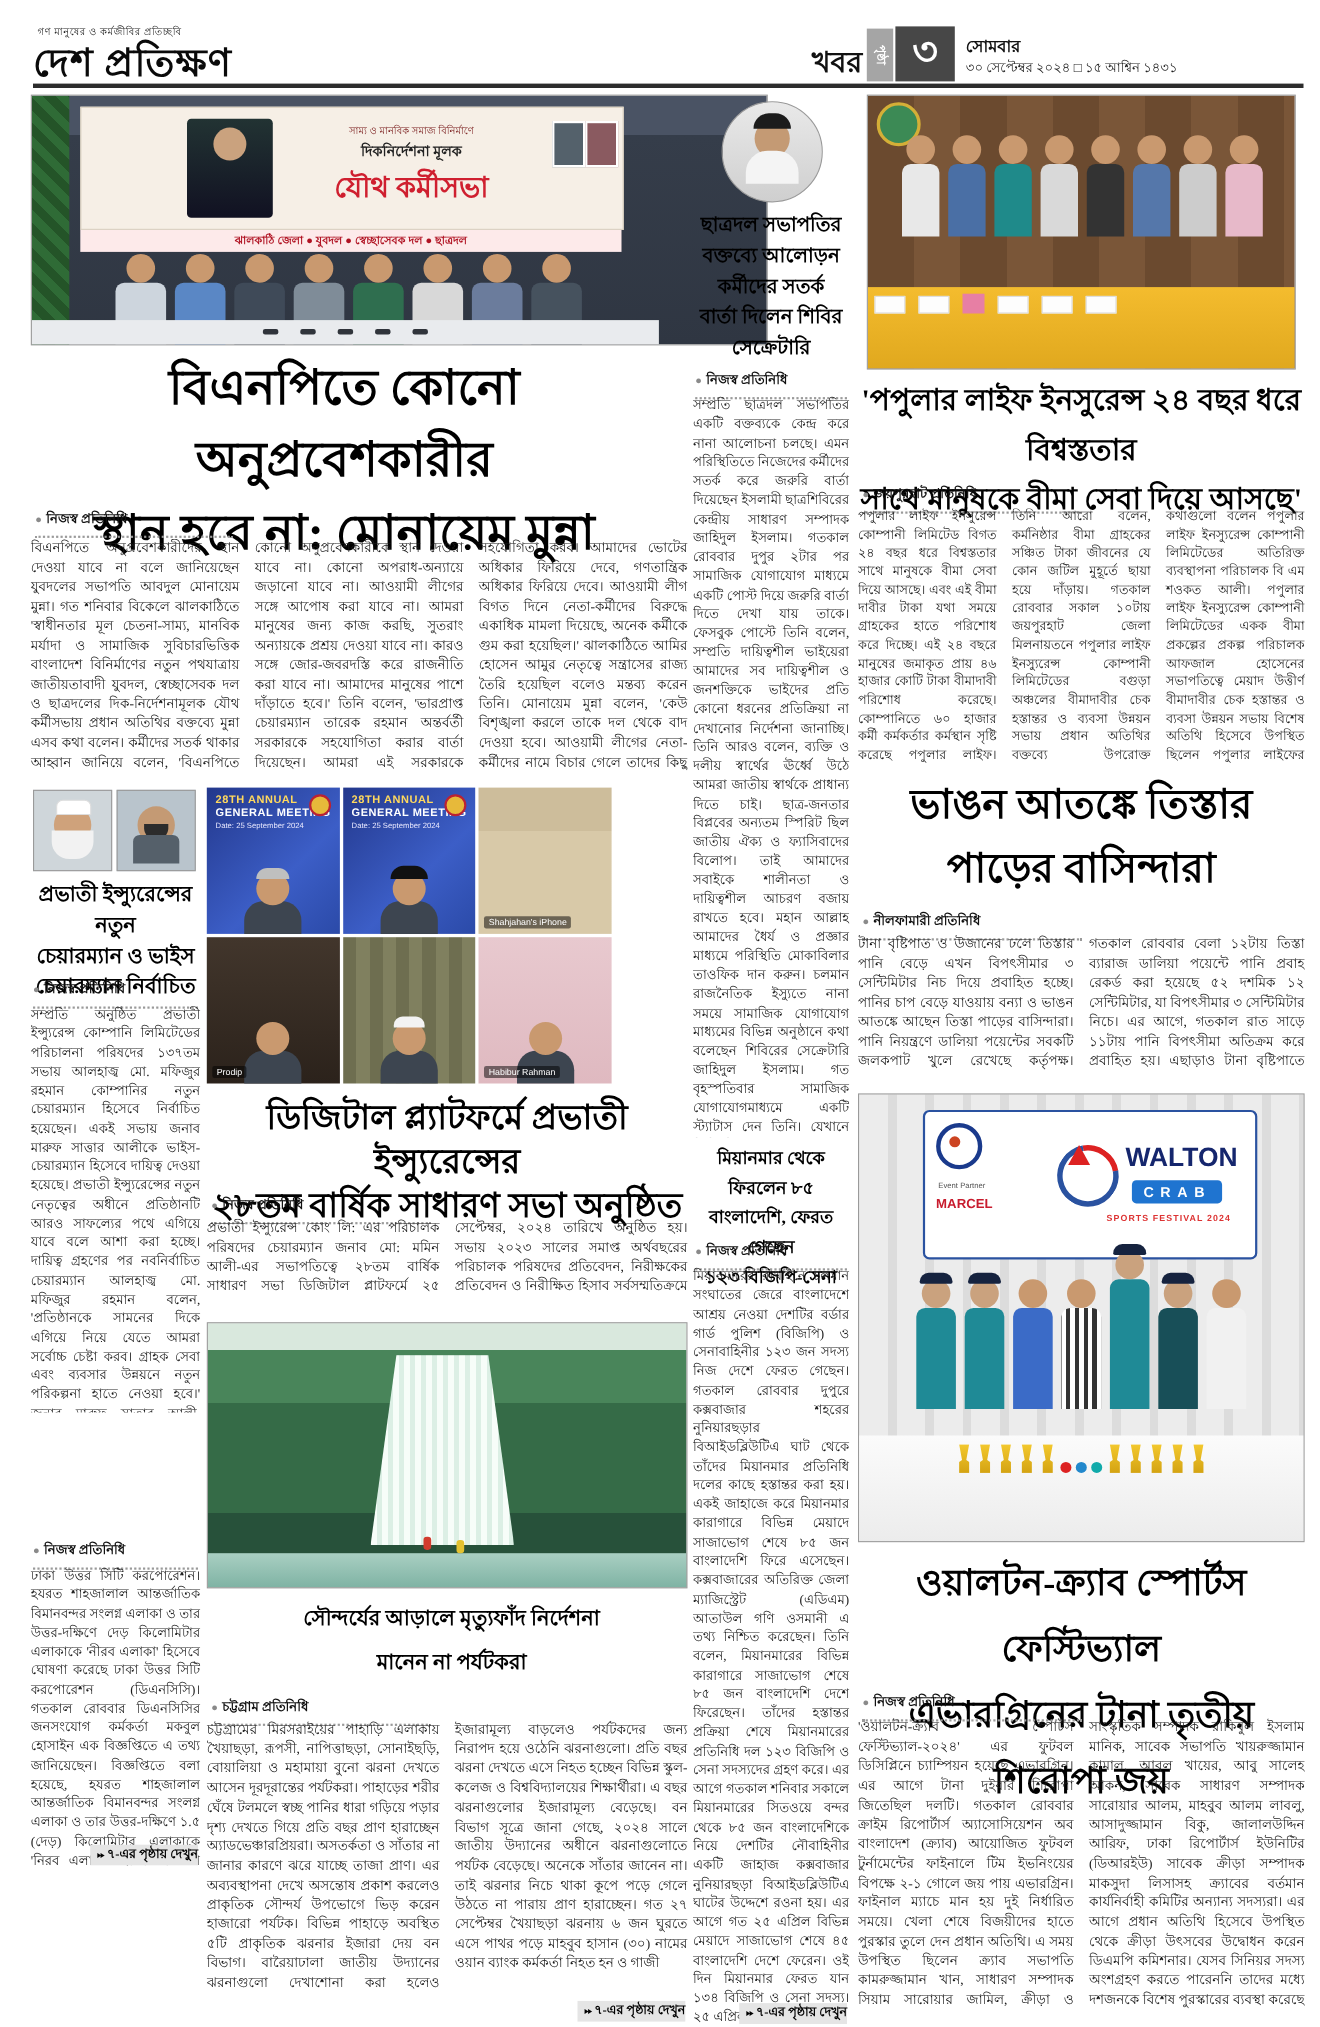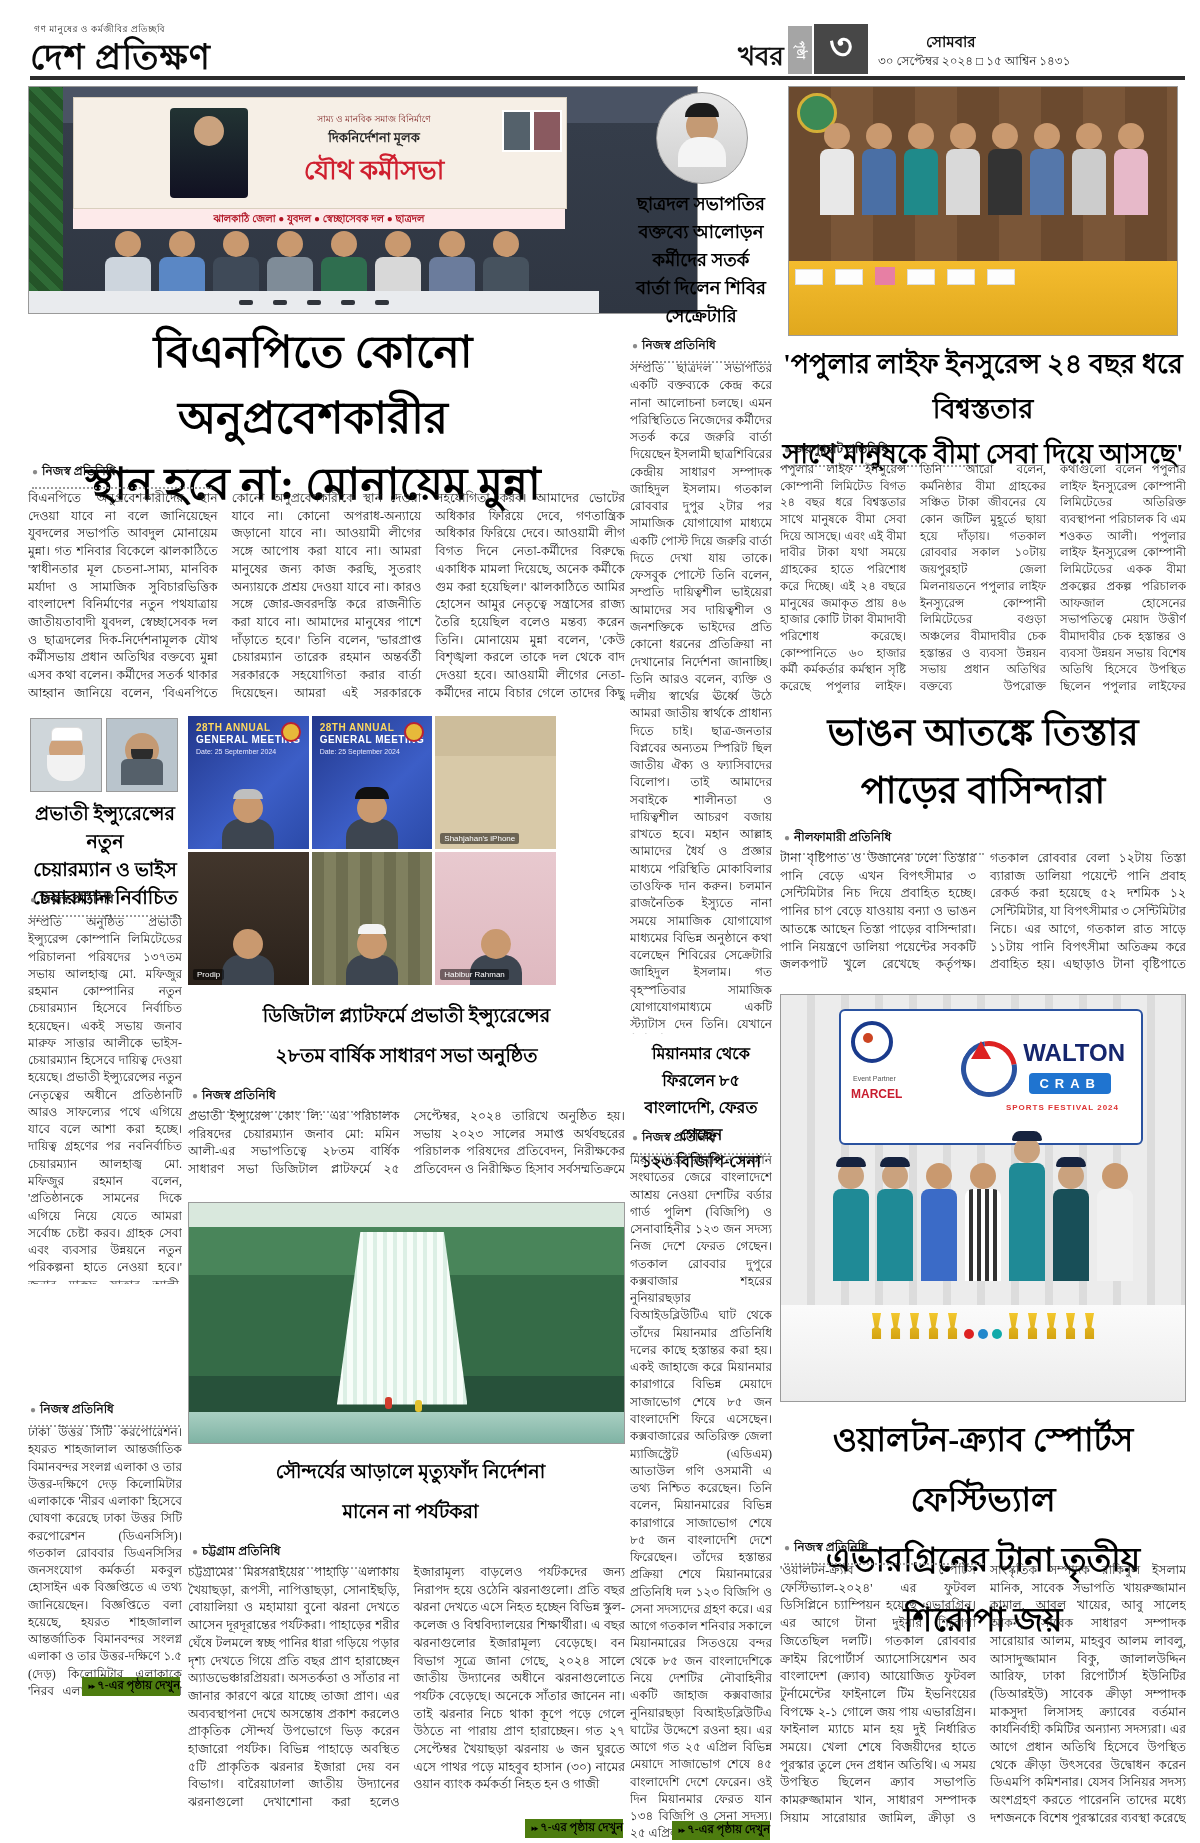--- a/index.html
+++ b/index.html
@@ -7,31 +7,31 @@
         font-family:"Liberation Serif","DejaVu Serif",serif;color:#1b1b1b;}
   .abs{position:absolute;}
   
   .tagline{font:9px "Liberation Sans","DejaVu Sans",sans-serif;color:#222;letter-spacing:.5px;}
   .logo{font-weight:900;font-size:35px;color:#0a0a0a;letter-spacing:1px;}
   .sec{font-weight:900;font-size:26px;color:#111;}
   .pgray{background:#a5a5a5;color:#fff;display:flex;align-items:center;justify-content:center;
          writing-mode:vertical-rl;font:bold 11px "Liberation Sans",sans-serif;}
   .pdark{background:#474747;color:#fff;display:flex;align-items:center;justify-content:center;
          font:bold 36px "Liberation Serif",serif;}
-  .day{font:bold 15px "Liberation Serif",serif;color:#111;margin-left:48px;}
+  .day{font:bold 15px "Liberation Serif",serif;color:#111;}
   .dateline{font:12px "Liberation Serif",serif;color:#222;}
   .toprule{background:#2c2c2c;}
   
   .hl{font-weight:700;color:#000;text-align:center;}
   .byline{font:bold 12px "Liberation Serif",serif;color:#111;border-bottom:2px dotted #9a9a9a;padding-bottom:5px;}
   .byline .dot{color:#8a8a8a;font-size:10px;margin-right:4px;}
   .bt{font-size:12.3px;line-height:1.44;text-align:justify;overflow:hidden;}
   .c2{column-count:2;column-gap:14px;}
   .c3{column-count:3;column-gap:14px;}
-  .cont{position:absolute;right:2px;bottom:0;background:#4d7c0f;font:bold 11.5px "Liberation Serif",serif;
+  .cont{position:absolute;right:2px;bottom:0;background:#e5e5e5;font:bold 11.5px "Liberation Serif",serif;
         color:#000;padding-left:6px;}
   .cont .ci{font-size:9px;letter-spacing:-1px;margin-right:3px;}
   
   .ph{border:1px solid #9a9a9a;overflow:hidden;box-sizing:border-box;}
   .pp{display:inline-block;position:relative;width:46px;height:74px;border-radius:8px 8px 0 0;margin:0 4px;}
   .pp::before{content:"";position:absolute;top:-26px;left:50%;margin-left:-13px;width:26px;height:26px;
               border-radius:50%;background:#c9996f;}
   
   .pA{background:linear-gradient(180deg,#4a5364 0%,#4a5364 16%,#353d4a 16%,#2f3642 100%);}
   .pA-fol{background:repeating-linear-gradient(45deg,#2f6b36 0 8px,#245428 8px 16px);}
@@ -209,21 +209,21 @@
     </div>
     <div class="zgt t-curtain">
       <span class="face cap2"></span>
     </div>
     <div class="zgt t-pink">
       <span class="face"></span>
       <span class="nm">Habibur Rahman</span>
     </div>
   </div>
 
-  <div class="abs hl" style="left:188px;top:996px;width:437px;font-size:19px;line-height:40px;">
+  <div class="abs hl" style="left:188px;top:996px;width:437px;font-size:31px;line-height:40px;">
     <div>ডিজিটাল প্ল্যাটফর্মে প্রভাতী ইন্স্যুরেন্সের</div>
     <div>২৮তম বার্ষিক সাধারণ সভা অনুষ্ঠিত</div>
   </div>
   <div class="abs byline" style="left:192px;top:1086px;width:200px;">
     <span class="dot">●</span><span>নিজস্ব প্রতিনিধি</span>
   </div>
   <div class="abs bt c2" style="left:188px;top:1108px;width:437px;height:88px;">
     <span>প্রভাতী ইন্স্যুরেন্স কোং লি: এর পরিচালক পরিষদের চেয়ারম্যান জনাব মো: মমিন আলী-এর সভাপতিত্বে ২৮তম বার্ষিক সাধারণ সভা ডিজিটাল প্লাটফর্মে ২৫ সেপ্টেম্বর, ২০২৪ তারিখে অনুষ্ঠিত হয়। সভায় ২০২৩ সালের সমাপ্ত অর্থবছরের পরিচালক পরিষদের প্রতিবেদন, নিরীক্ষকের প্রতিবেদন ও নিরীক্ষিত হিসাব সর্বসম্মতিক্রমে অনুমোদিত হয়। সভায় কোম্পানীর ব্যবসায়িক সাফল্যে সন্তোষ প্রকাশ পূর্বক ২০২৩ সালের লভ্যাংশ অনুমোদন করা হয়। সভায় অনলাইনে যুক্ত ছিলেন কোম্পানীর সম্মানিত পরিচালক জনাব শাহজাহান কবির, জনাব প্রদীপ কুমার দাস, প্রফেসর ড. মো: সাইয়েদুজ্জামান, জনাব হাবিবুর রহমান, মুখ্য নির্বাহী কর্মকর্তা জনাব মো: জাহেদুল ইসলাম, কোম্পানী সচিব জনাব মোহাম্মদ মোতাহের হোসেন ও প্রধান অর্থকর্মকর্তা জনাব মোহাম্মদ সিরাজুল ইসলামসহ শেয়ার হোল্ডারবৃন্দ।</span>
   </div>
 

